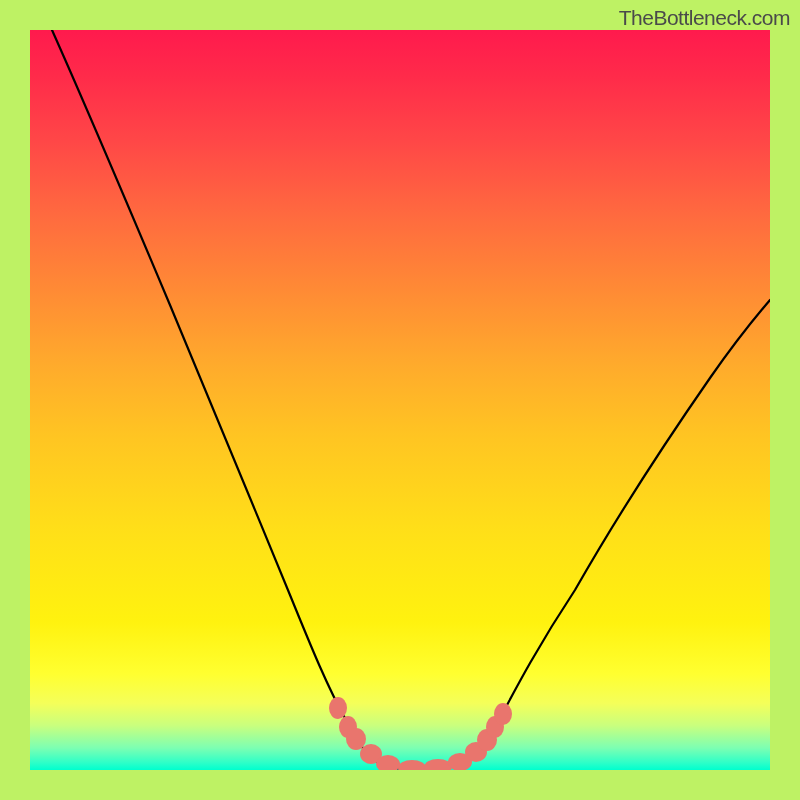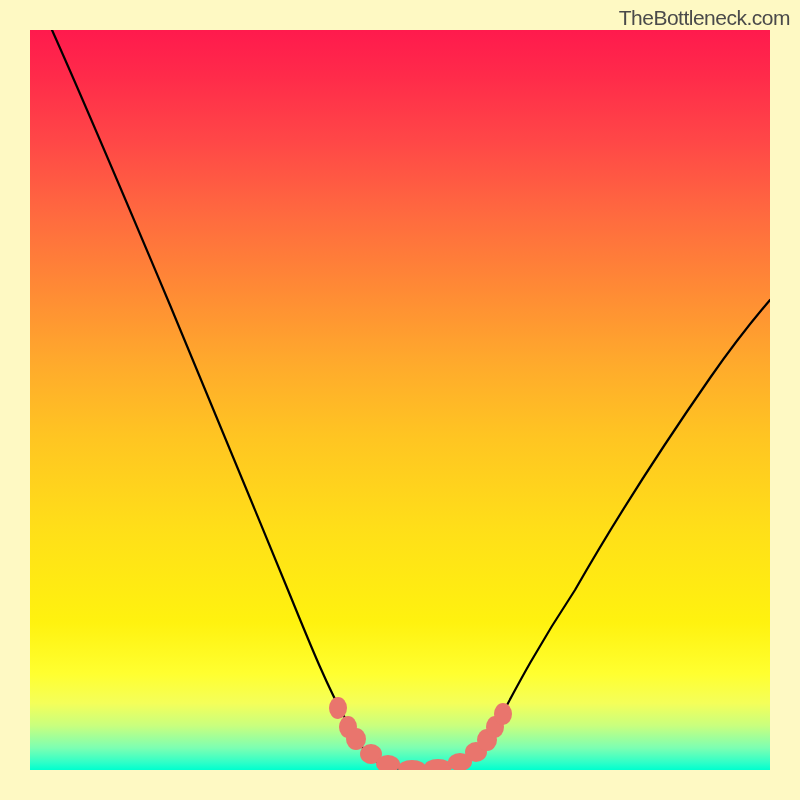--- a/index.html
+++ b/index.html
@@ -7,21 +7,21 @@
     padding: 0;
     width: 800px;
     height: 800px;
     overflow: hidden;
     background: #000;
     font-family: Arial, Helvetica, sans-serif;
   }
   .frame {
     position: absolute;
     inset: 0;
-    background: #fef9c3;
+    background: #bef264;
   }
   .plot-area {
     position: absolute;
     left: 30px;
     top: 30px;
     width: 740px;
     height: 740px;
     overflow: hidden;
   }
   .gradient {

